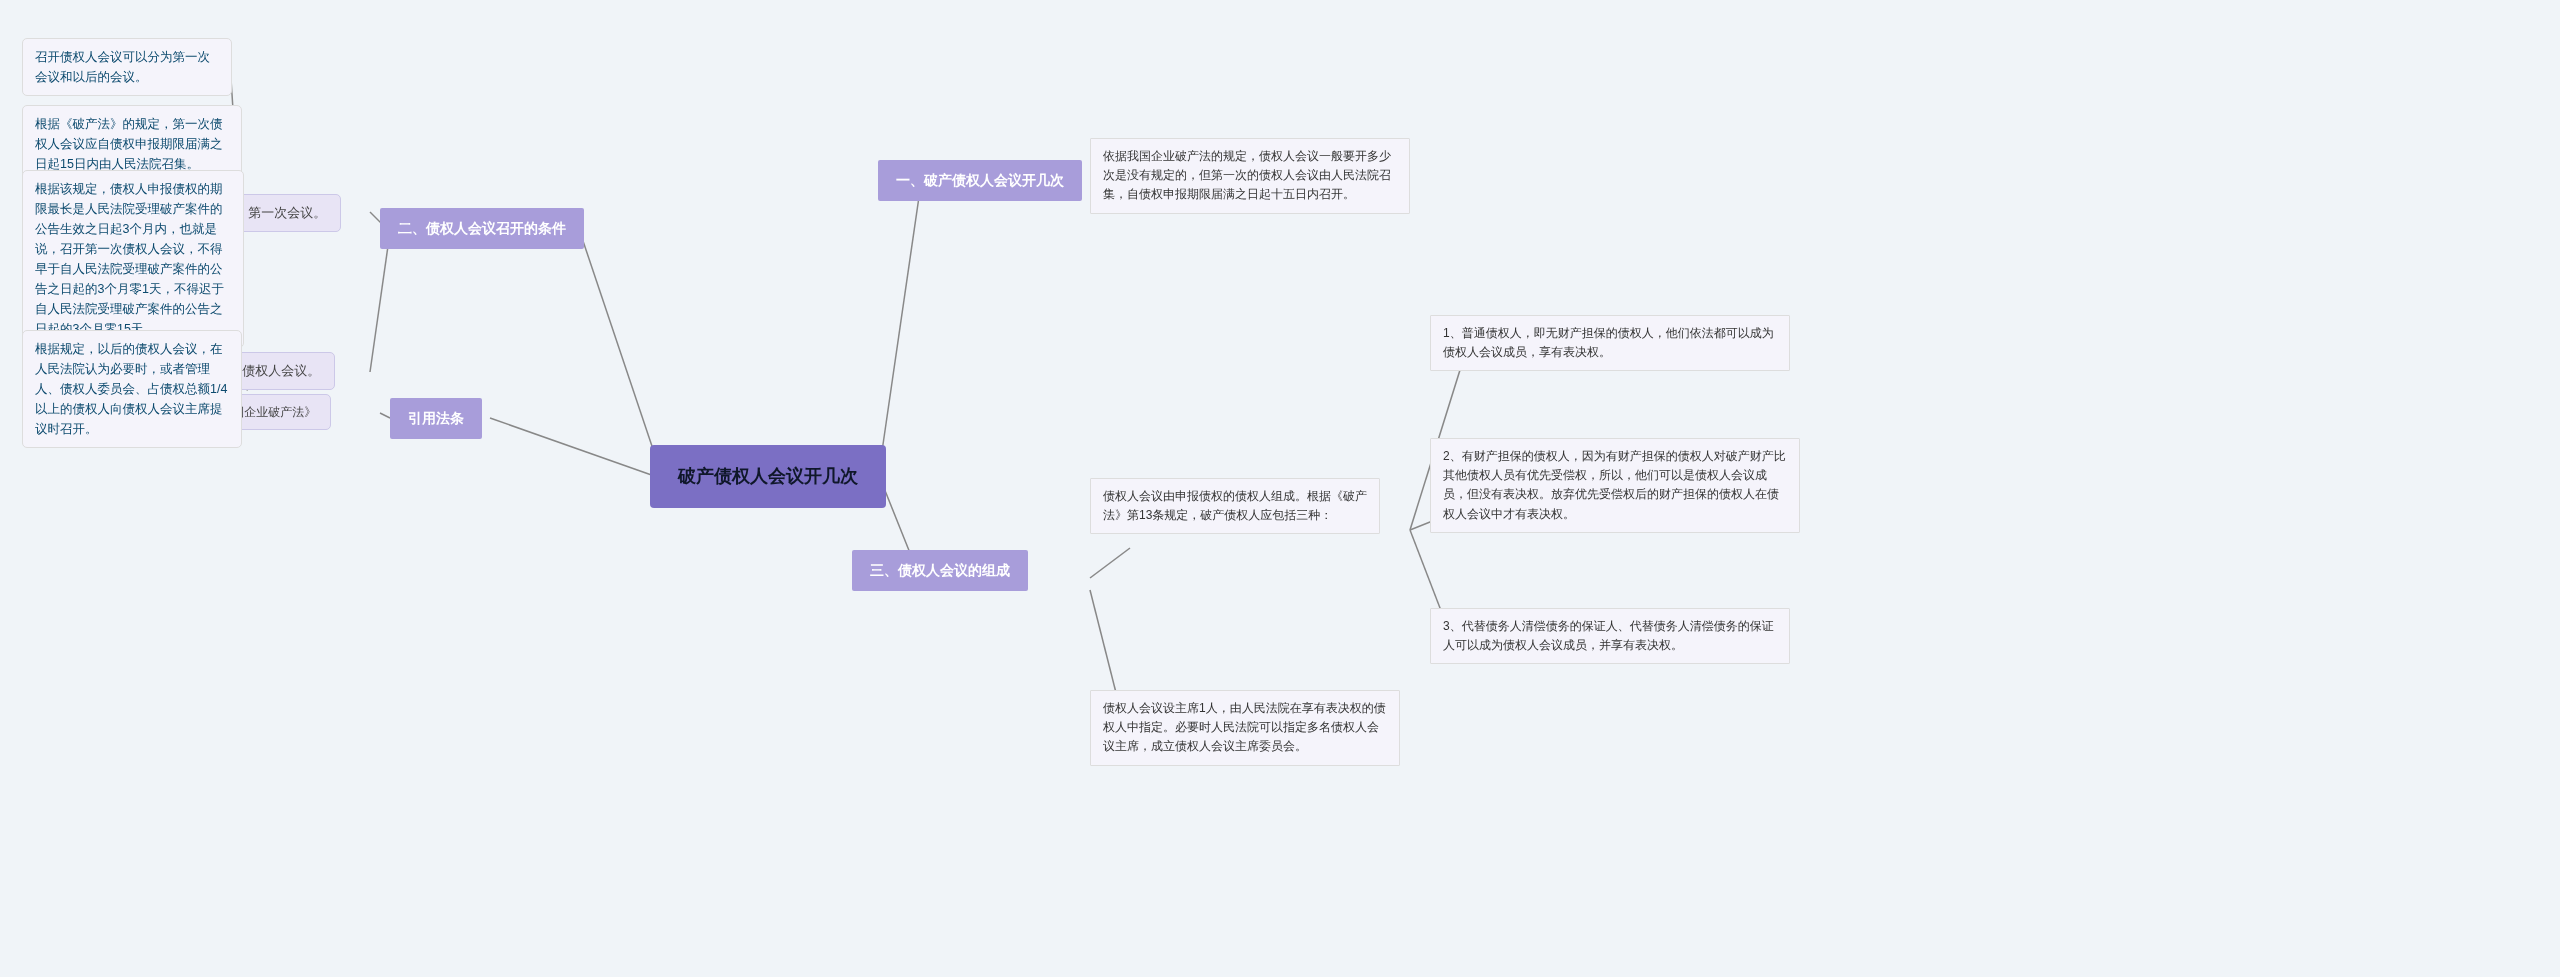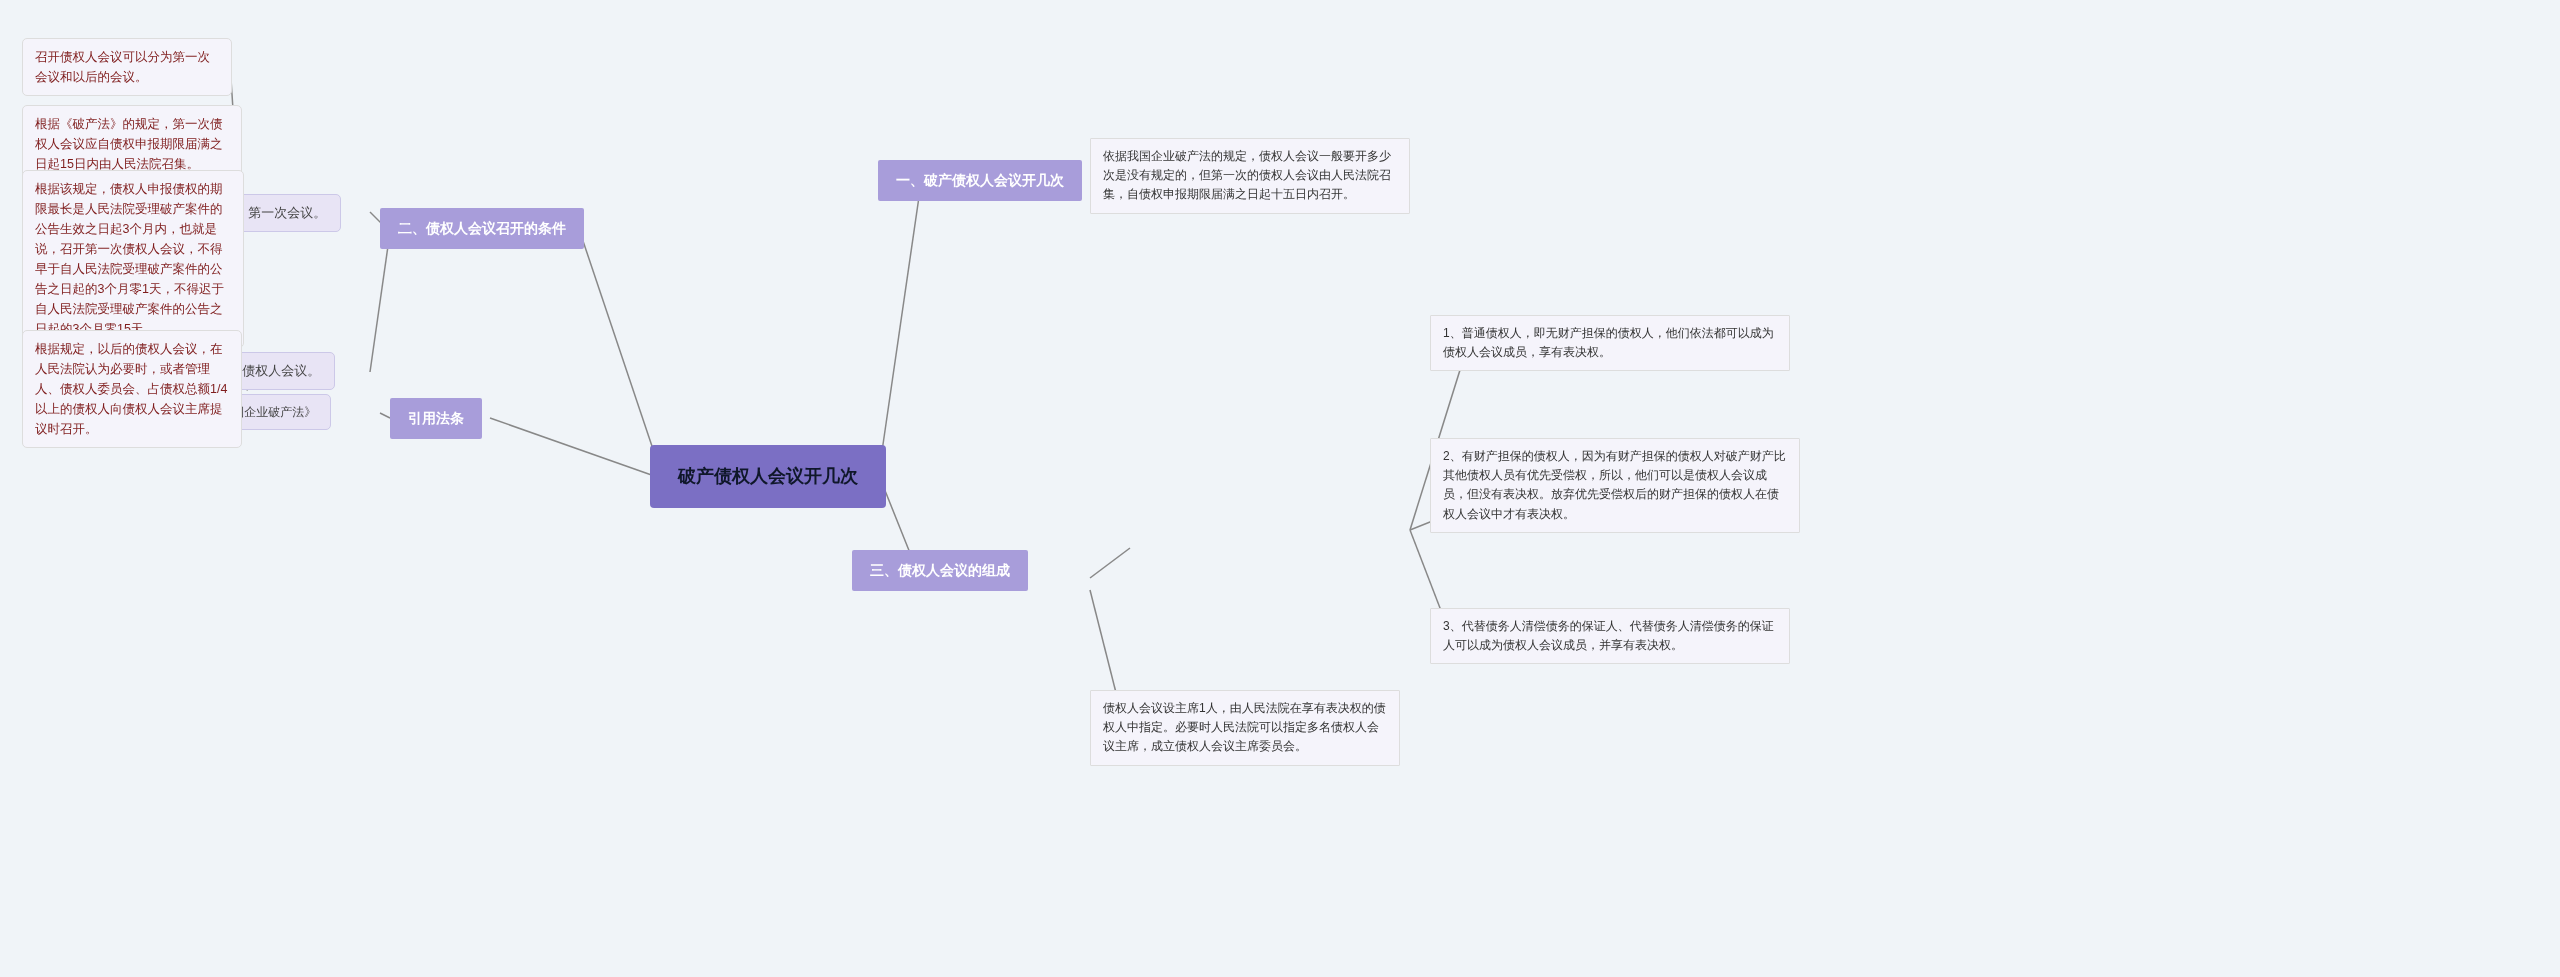--- a/index.html
+++ b/index.html
@@ -55,21 +55,21 @@
       color: #444;
       font-size: 13px;
       padding: 8px 14px;
       border-radius: 5px;
       text-align: center;
       white-space: nowrap;
       border: 1px solid #ccc8e8;
     }
     .node-text {
       background: #f5f4fb;
-      color: #7f1d1d;
+      color: #0c4a6e;
       font-size: 12.5px;
       padding: 8px 12px;
       border-radius: 5px;
       line-height: 1.6;
       border: 1px solid #ddd;
       max-width: 340px;
     }
     .node-text-sm {
       background: #f5f4fb;
       color: #333;
@@ -137,20 +137,21 @@
   <div class="node node-text" style="left:22px; top:170px; width:222px;">根据该规定，债权人申报债权的期限最长是人民法院受理破产案件的公告生效之日起3个月内，也就是说，召开第一次债权人会议，不得早于自人民法院受理破产案件的公告之日起的3个月零1天，不得迟于自人民法院受理破产案件的公告之日起的3个月零15天。</div>
 
   <div class="node node-text" style="left:22px; top:330px; width:220px;">根据规定，以后的债权人会议，在人民法院认为必要时，或者管理人、债权人委员会、占债权总额1/4以上的债权人向债权人会议主席提议时召开。</div>
 
   <div class="node node-l1" style="left:878px; top:160px;">一、破产债权人会议开几次</div>
 
   <div class="node node-l1" style="left:852px; top:550px;">三、债权人会议的组成</div>
 
   <div class="node node-text-sm" style="left:1090px; top:138px; width:320px;">依据我国企业破产法的规定，债权人会议一般要开多少次是没有规定的，但第一次的债权人会议由人民法院召集，自债权申报期限届满之日起十五日内召开。</div>
 
+  <div class="node node-text-sm" style="left:1090px; top:478px; width:290px;">债权人会议由申报债权的债权人组成。根据《破产法》第13条规定，破产债权人应包括三种：</div>
 
   <div class="node node-text-sm" style="left:1430px; top:315px; width:360px;">1、普通债权人，即无财产担保的债权人，他们依法都可以成为债权人会议成员，享有表决权。</div>
 
   <div class="node node-text-sm" style="left:1430px; top:438px; width:370px;">2、有财产担保的债权人，因为有财产担保的债权人对破产财产比其他债权人员有优先受偿权，所以，他们可以是债权人会议成员，但没有表决权。放弃优先受偿权后的财产担保的债权人在债权人会议中才有表决权。</div>
 
   <div class="node node-text-sm" style="left:1430px; top:608px; width:360px;">3、代替债务人清偿债务的保证人、代替债务人清偿债务的保证人可以成为债权人会议成员，并享有表决权。</div>
 
   <div class="node node-text-sm" style="left:1090px; top:690px; width:310px;">债权人会议设主席1人，由人民法院在享有表决权的债权人中指定。必要时人民法院可以指定多名债权人会议主席，成立债权人会议主席委员会。</div>
 
 </div>

